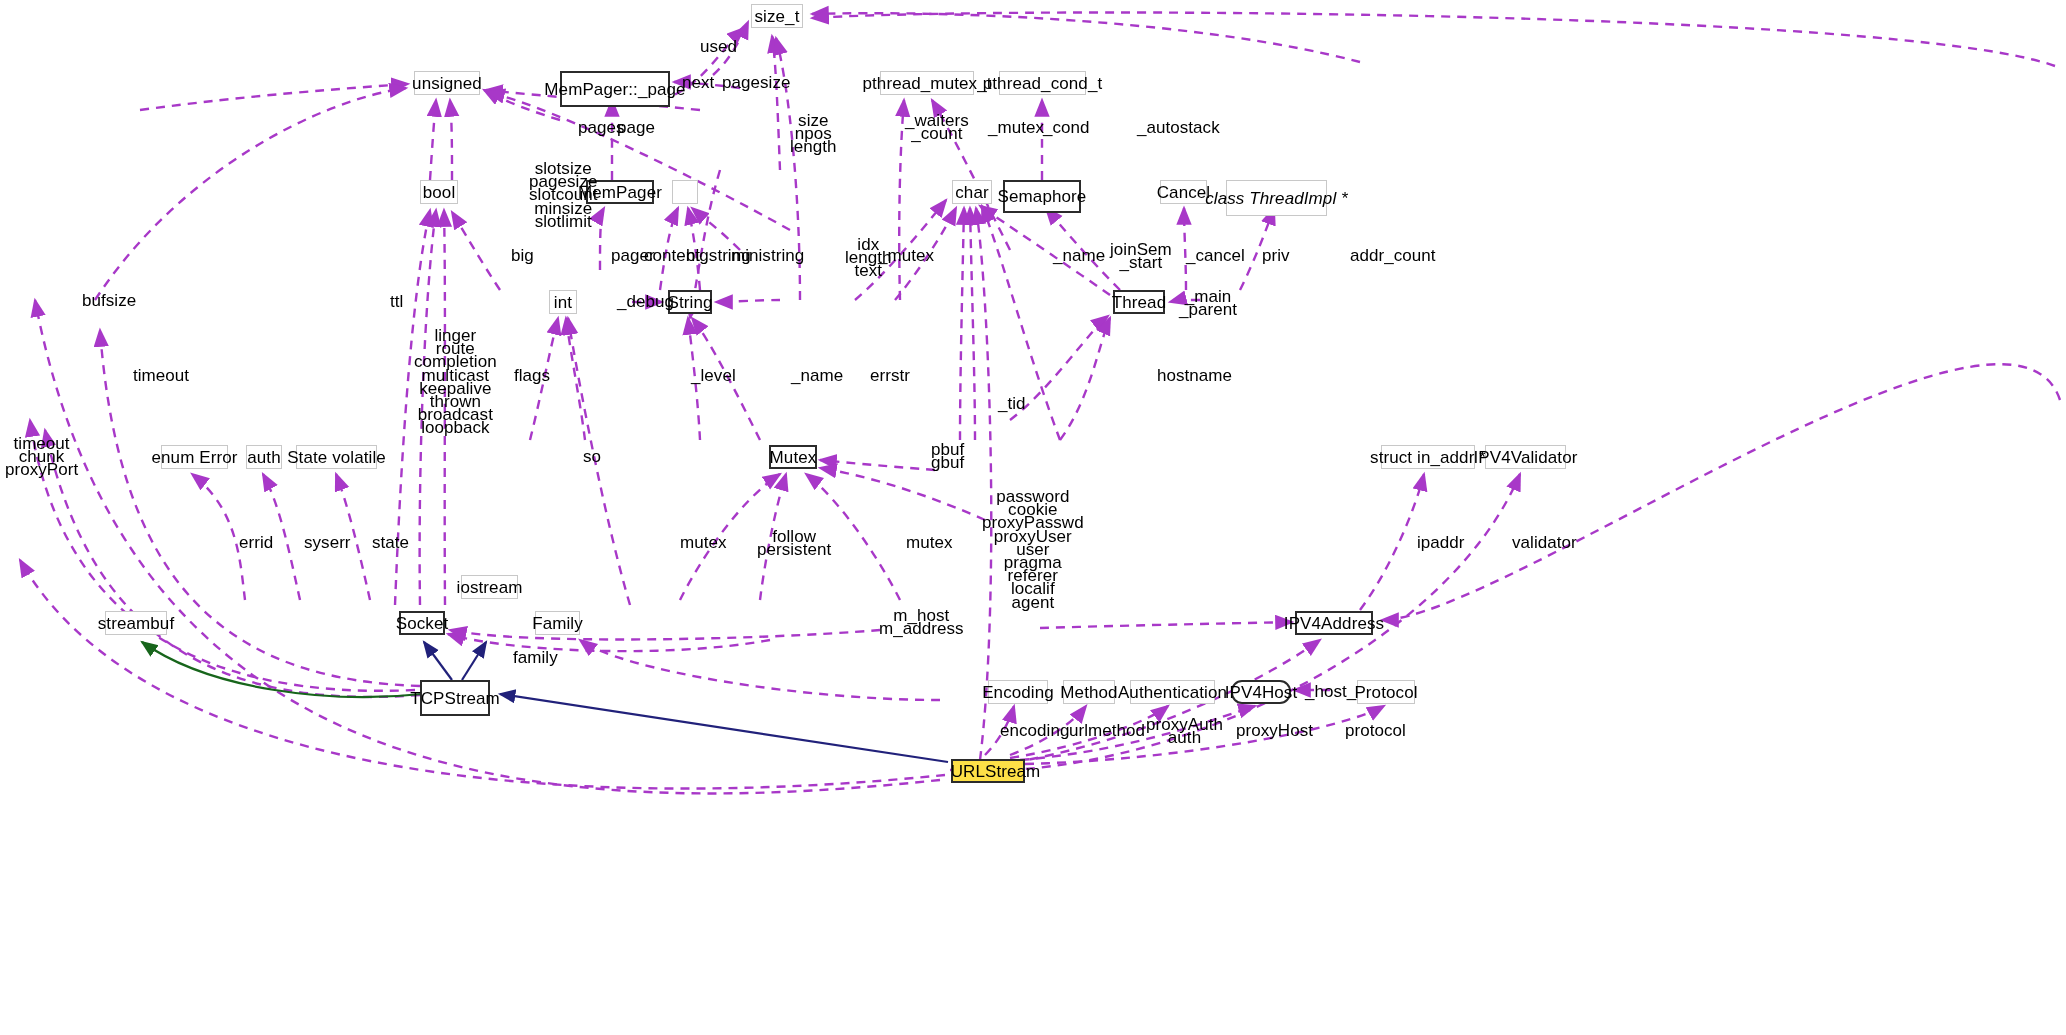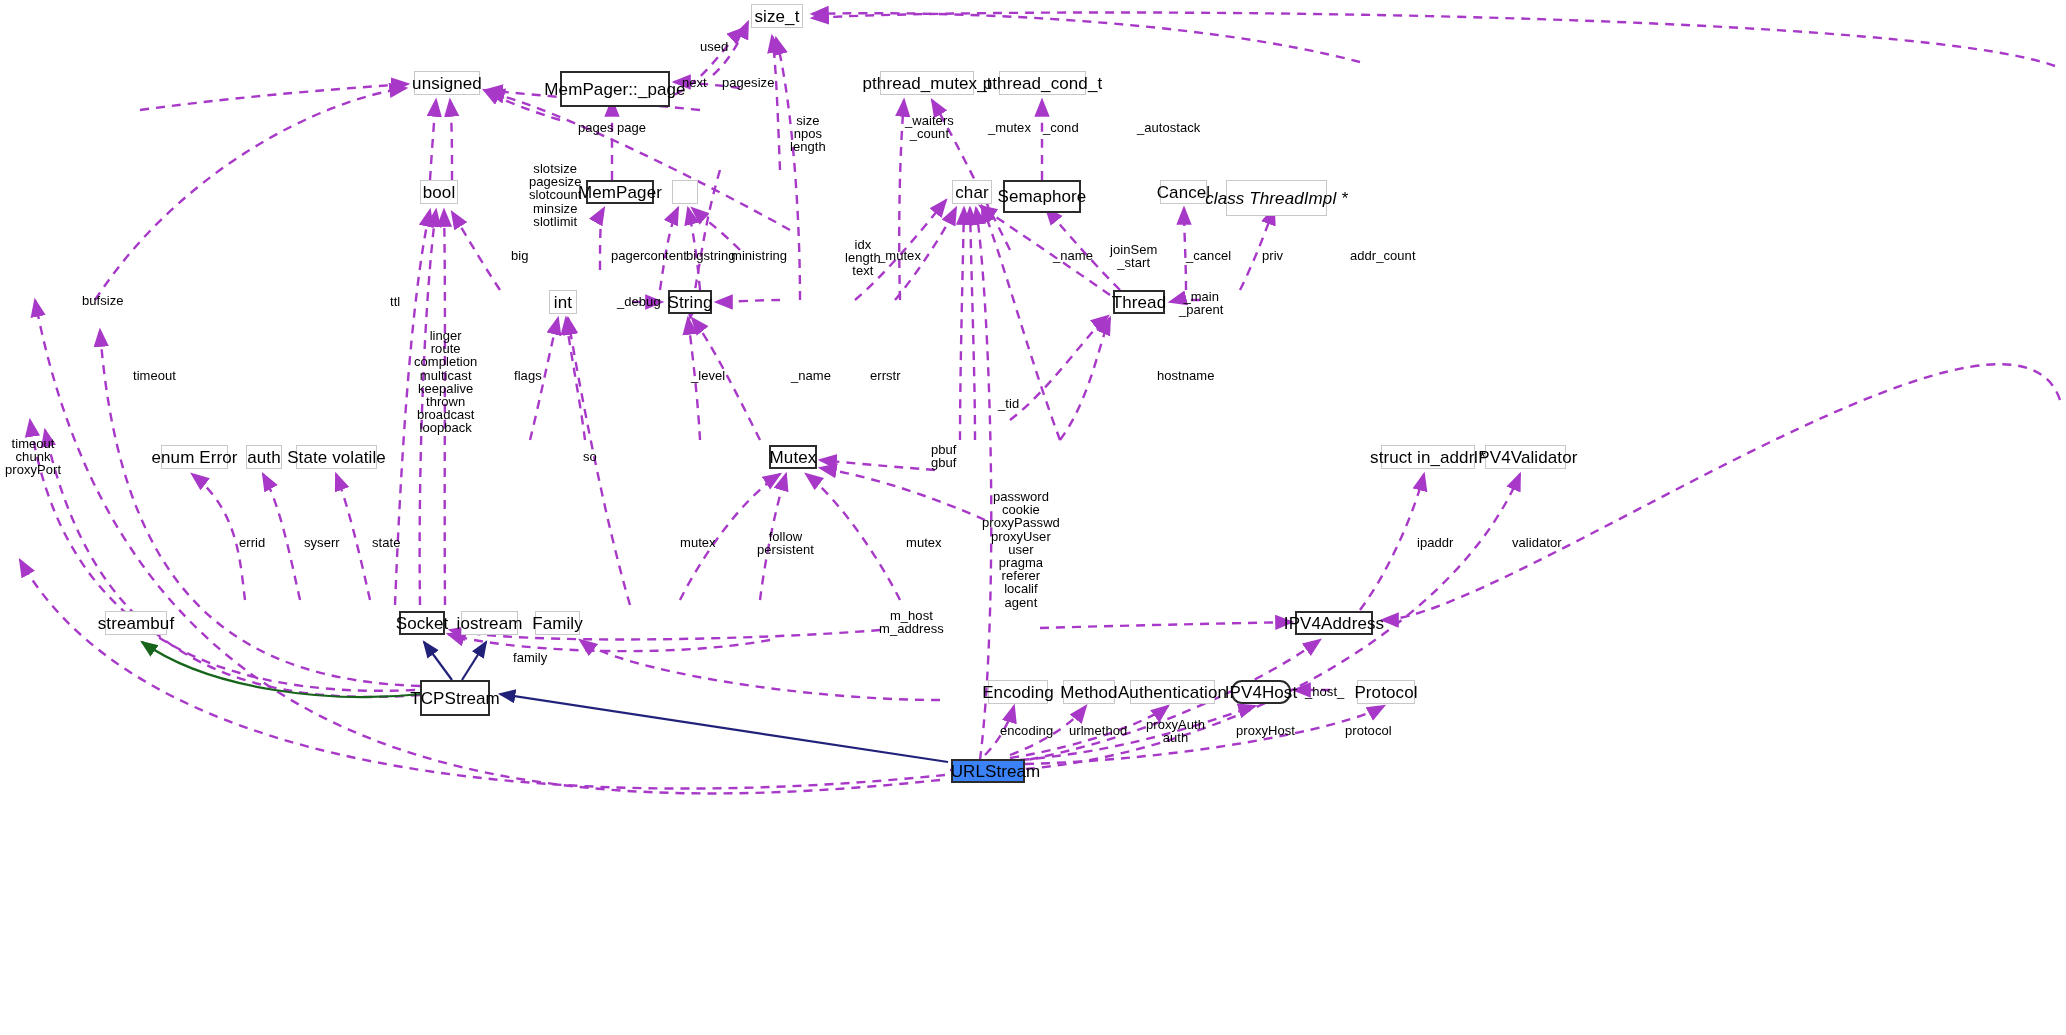--- a/index.html
+++ b/index.html
@@ -4,22 +4,22 @@
 <style>
   html,body{margin:0;padding:0;background:#ffffff;}
   #root{position:relative;width:2066px;height:1035px;background:#ffffff;
         font-family:"Liberation Sans","DejaVu Sans",sans-serif;overflow:hidden;}
   svg#edges{position:absolute;left:0;top:0;width:2066px;height:1035px;}
   .node{position:absolute;box-sizing:border-box;display:flex;align-items:center;
         justify-content:center;background:#ffffff;color:#000000;white-space:nowrap;
         font-size:17px;line-height:1;letter-spacing:0.1px;}
   .node.thin{border:1px solid #c8c8c8;}
   .node.bold{border:2px solid #2b2b2b;}
-  .node.sel{border:2px solid #2b2b2b;background:#3b82f6;padding-left:15px;}
-  .elabel{position:absolute;font-size:13px;color:#000000;white-space:pre;
+  .node.sel{border:2px solid #2b2b2b;background:#fde047;padding-left:15px;}
+  .elabel{position:absolute;font-size:17px;color:#000000;white-space:pre;
           text-align:center;line-height:13.2px;letter-spacing:0.05px;}
 </style>
 </head>
 <body>
 
 <div id="root">
   <svg id="edges" viewBox="0 0 2066 1035" preserveAspectRatio="none">
     <defs>
       <marker id="ar-u" markerWidth="9" markerHeight="9" refX="7" refY="3.2" orient="auto" markerUnits="strokeWidth">
         <path d="M0,0 L8,3.2 L0,6.4 z" fill="#a838c8"></path>
@@ -214,21 +214,21 @@
       </div>
       <div class="node thin" style="left: 1485px; top: 445px; width: 81px; height: 24px;">
         <span>IPV4Validator</span>
       </div>
       <div class="node thin" style="left: 105px; top: 611px; width: 62px; height: 24px;">
         <span>streambuf</span>
       </div>
       <div class="node bold" style="left: 399px; top: 611px; width: 46px; height: 24px;">
         <span>Socket</span>
       </div>
-      <div class="node thin" style="left: 461px; top: 611px; width: 57px; height: 24px;">
+      <div class="node thin" style="left: 461px; top: 575px; width: 57px; height: 24px;">
         <span>iostream</span>
       </div>
       <div class="node thin" style="left: 535px; top: 611px; width: 45px; height: 24px;">
         <span>Family</span>
       </div>
       <div class="node bold" style="left: 1295px; top: 611px; width: 78px; height: 24px;">
         <span>IPV4Address</span>
       </div>
       <div class="node bold" style="left: 420px; top: 680px; width: 70px; height: 36px;">
         <span>TCPStream</span>

